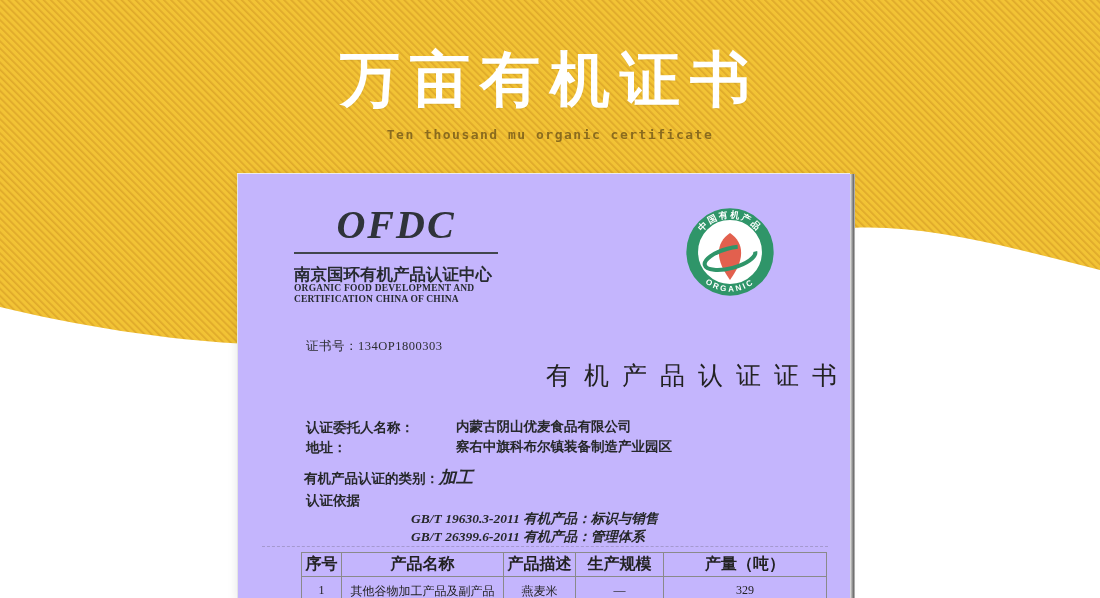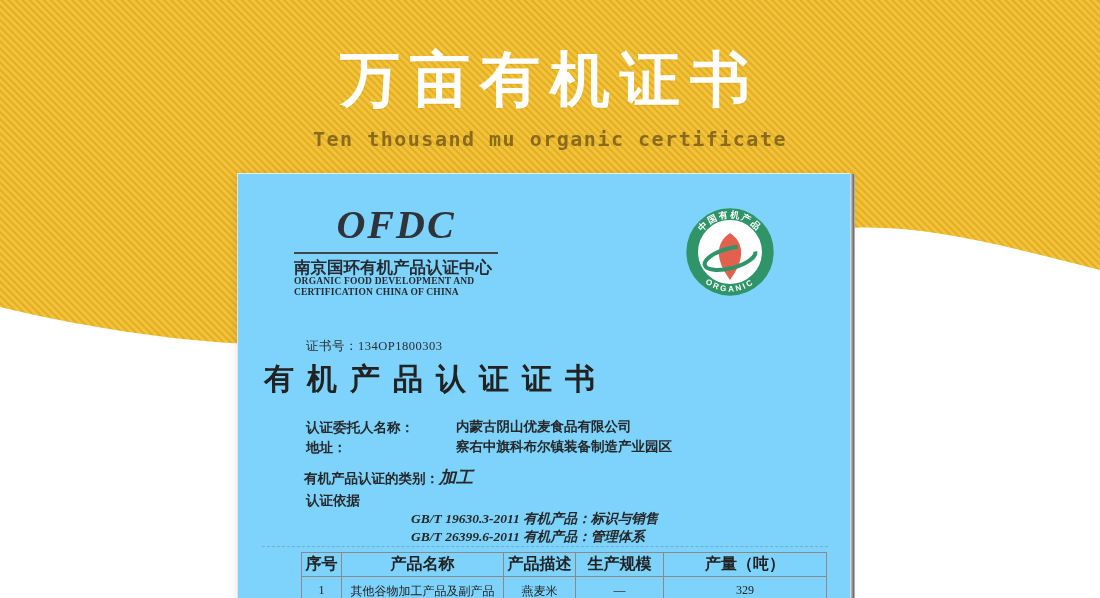--- a/index.html
+++ b/index.html
@@ -5,48 +5,48 @@
   html,body{margin:0;padding:0;background:#ffffff;}
   .page{position:relative;width:1100px;height:598px;background:#ffffff;overflow:hidden;
         font-family:"Liberation Sans",sans-serif;}
 
   
   .banner-svg{position:absolute;left:0;top:0;display:block;}
   .hero-title{position:absolute;left:0;top:44px;width:100%;text-align:center;
       color:#ffffff;font-size:60px;line-height:72px;font-weight:bold;letter-spacing:10px;
       font-family:"Liberation Sans",sans-serif;text-shadow:0 1px 1px rgba(0,0,0,0.06);}
   .hero-subtitle{position:absolute;left:0;top:127px;width:100%;text-align:center;
-      color:#8a6b1e;font-size:20px;letter-spacing:1.5px;font-weight:bold;
+      color:#8a6b1e;font-size:13px;letter-spacing:1.5px;font-weight:bold;
       font-family:"DejaVu Sans Mono",monospace;}
 
   
   .paper{position:absolute;left:237px;top:173px;width:612px;height:425px;
-      background:#7dd3fc;border-top:1px solid #ececec;border-left:1px solid #e4e4e4;
+      background:#c4b5fd;border-top:1px solid #ececec;border-left:1px solid #e4e4e4;
       box-shadow:0 3px 10px rgba(0,0,0,0.10);
       font-family:"Liberation Serif",serif;color:#26282b;}
   .paper-edge{position:absolute;top:0;right:-5px;width:5px;height:100%;
       background:linear-gradient(to right,#e9e9e9 0%,#a0a0a0 40%,#6e6e6e 72%,#cfcfcf 100%);}
 
   
   .ofdc{position:absolute;left:56px;top:30px;width:204px;}
   .ofdc-logo{text-align:center;font-family:"Liberation Serif",serif;font-style:italic;
       font-weight:bold;font-size:40px;line-height:42px;letter-spacing:2px;color:#2f333a;}
   .ofdc-rule{margin-top:6px;height:2px;background:#41464d;}
-  .ofdc-cn{margin-top:4px;font-family:"Liberation Sans",sans-serif;font-weight:bold;
+  .ofdc-cn{margin-top:11px;font-family:"Liberation Sans",sans-serif;font-weight:bold;
       font-size:16.5px;line-height:18px;color:#272b31;white-space:nowrap;}
   .ofdc-en{font-family:"Liberation Serif",serif;font-weight:bold;font-size:9.5px;
       line-height:10.5px;letter-spacing:0.2px;color:#272b31;white-space:nowrap;}
 
   
   .seal{position:absolute;left:447px;top:33px;width:90px;height:90px;}
 
   
   .cert-no{position:absolute;left:68px;top:164px;font-size:12.5px;color:#2b2d30;letter-spacing:0.5px;}
-  .cert-title{position:absolute;left:0;top:185px;width:100%;text-align:left;padding-left:26px;
-      box-sizing:border-box;font-weight:bold;font-size:30px;letter-spacing:13px;color:#222;}
+  .cert-title{position:absolute;left:0;top:185px;width:100%;text-align:right;padding-left:26px;
+      box-sizing:border-box;font-weight:normal;font-size:25px;letter-spacing:13px;color:#222;}
 
   
   .lbl{position:absolute;font-family:"Liberation Sans",sans-serif;font-weight:bold;
       font-size:13.5px;color:#26282a;white-space:nowrap;}
   .val{position:absolute;font-family:"Liberation Serif",serif;font-weight:bold;
       font-size:13.5px;color:#26282a;white-space:nowrap;}
   .italic-val{font-family:"Liberation Serif",serif;font-style:italic;font-weight:bold;
       font-size:17px;color:#26282a;}
   .basis-line{position:absolute;left:173px;font-family:"Liberation Serif",serif;
       font-style:italic;font-weight:bold;font-size:13.5px;color:#26282a;white-space:nowrap;}

